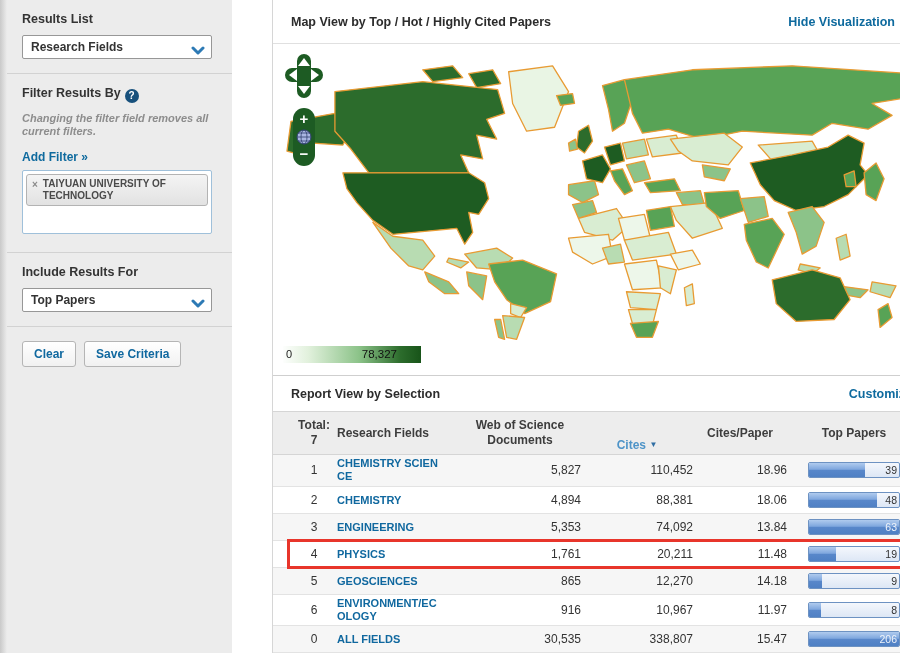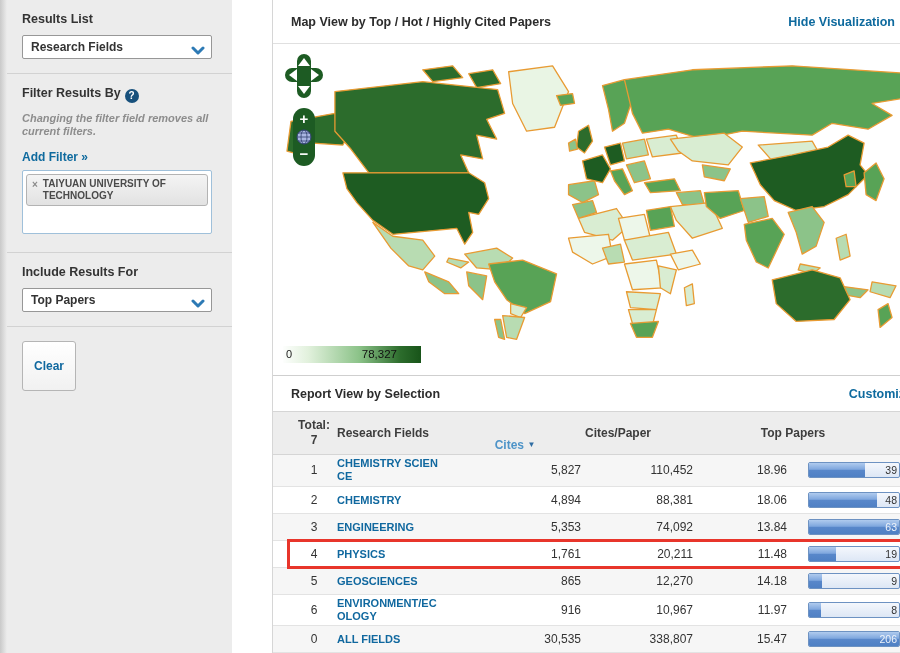--- a/index.html
+++ b/index.html
@@ -26,21 +26,21 @@
   .link { color:#0e6a9e; font-weight:bold; text-decoration:none; cursor:pointer; }
   .add-filter { font-size:12px; display:inline-block; margin-bottom:6px; }
   .filter-box { width:190px; height:64px; background:#fff; border:1px solid #9fc0da;
                 border-radius:2px; padding:3px; }
   .filter-tag { display:flex; align-items:flex-start; gap:5px; background:linear-gradient(#f4f4f4,#e2e2e2);
                 border:1px solid #b3b3b3; border-radius:3px; padding:3px 6px 3px 5px; cursor:pointer; }
   .filter-tag .x { color:#8a8a8a; font-size:10px; font-weight:bold; line-height:13px; }
   .filter-tag .tag-text { font-size:10px; font-weight:bold; color:#4a4a4a; line-height:1.2; }
   .btn-row { display:flex; gap:8px; padding:14px 18px 0 22px; }
   .btn { background:linear-gradient(#ffffff,#f1f1f1); border:1px solid #b5b5b5; border-radius:3px;
-         padding:17px 11px; font-size:12px; font-weight:bold; color:#10689f; cursor:pointer;
+         padding:5px 11px; font-size:12px; font-weight:bold; color:#10689f; cursor:pointer;
          font-family:"Liberation Sans", sans-serif; }
 
   
   .main { width:656px; flex:0 0 656px; background:#fff; border-left:1px solid #d6d6d6;
           display:flex; flex-direction:column; }
   .map-header { height:45px; display:flex; align-items:center; justify-content:space-between;
                 padding:0 14px 0 18px; border-bottom:1px solid #e0e0e0; }
   .map-title { font-size:12.5px; font-weight:bold; color:#2c2c2c; }
   .hide-viz { display:flex; align-items:center; gap:6px; font-size:12.5px; }
   .minus-glyph { display:inline-block; width:13px; height:4px; background:#0e5f90; border-radius:1px; }
@@ -136,20 +136,21 @@
         <span class="chev">
           <svg width="14" height="10" viewBox="0 0 14 10">
               <path d="M2 2 L7 7 L12 2" fill="none" stroke="#2d7ab5" stroke-width="3" stroke-linecap="round" stroke-linejoin="round"></path>
             </svg>
         </span>
       </div>
     </div>
 
     <div class="btn-row">
       <button class="btn">Clear</button>
+      <button class="btn">Save Criteria</button>
     </div>
   </div>
 
   <div class="main">
 
     <div class="map-header">
       <div class="map-title">Map View by Top / Hot / Highly Cited Papers</div>
       <div class="hide-viz">
         <a class="link">Hide Visualization</a>
         <span class="minus-glyph"></span>
@@ -268,20 +269,24 @@
       <a class="link customize">Customize</a>
     </div>
 
     <div class="table">
       <div class="thead">
         <div class="c-rank two-line">
           <div>Total:</div>
           <div>7</div>
         </div>
         <div class="c-field">Research Fields</div>
+        <div class="c-docs two-line">
+          <div>Web of Science</div>
+          <div>Documents</div>
+        </div>
         <div class="c-cites cites-head">
           <span>Cites</span>
           <span class="sort-arrow">▼</span>
         </div>
         <div class="c-cpp">Cites/Paper</div>
         <div class="c-bar">Top Papers</div>
       </div>
       <div>
   <div class="trow">
     <div class="c-rank">1</div>

